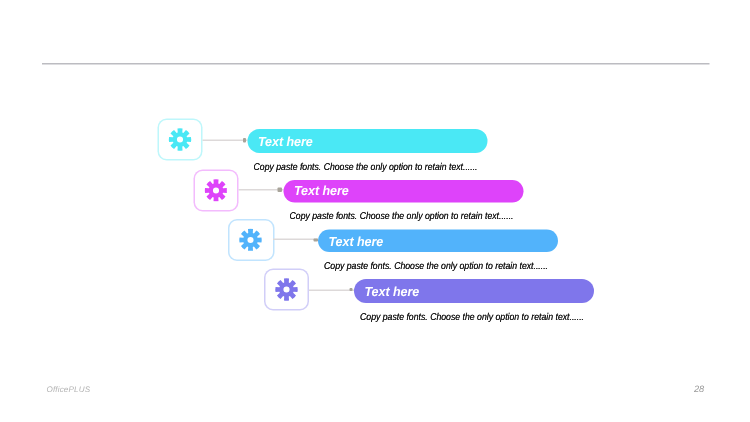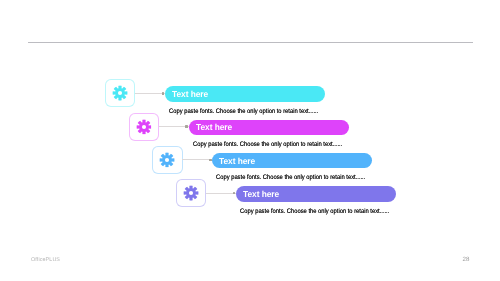--- a/index.html
+++ b/index.html
@@ -19,21 +19,21 @@
         transform:translateY(-50%) scaleX(0.95) translateZ(0);transform-origin:left center;
         color:#fff;font-weight:bold;font-size:8.8px;letter-spacing:-0.05px;white-space:nowrap;}
   .desc{position:absolute;font-size:6.6px;color:#1a1a1a;text-shadow:0 0 0.25px #1a1a1a;white-space:nowrap;
         transform:scaleX(0.88) translateZ(0);transform-origin:left top;}
   .brand{position:absolute;transform:translateZ(0);left:31px;top:256.6px;font-size:5.4px;color:#b4b4b4;letter-spacing:.1px;}
   .pageno{position:absolute;transform:translateZ(0);left:462.6px;top:256.3px;font-size:6.2px;color:#9b9b9b;}
 </style>
 </head>
 <body>
 
-<div class="slide" style="background: rgb(255, 255, 255);">
+<div class="slide" style="background: rgb(255, 255, 255); font-style: italic;">
 
   <div class="divider" style="background: rgb(188, 188, 193);"></div>
 
   <div class="row">
     <div class="iconbox" style="left: 105px; top: 79.4px; border-color: rgba(74, 232, 245, 0.36);">
       <span class="gear"><svg width="15.6" height="15.6" viewBox="0 0 24 24" aria-hidden="true">
             <path fill="#4AE8F5" fill-rule="evenodd" d="M23.21,9.41A11.50,11.50 0 0 1 23.21,14.59L19.23,14.35A7.60,7.60 0 0 1 18.77,15.45L21.75,18.09A11.50,11.50 0 0 1 18.09,21.75L15.45,18.77A7.60,7.60 0 0 1 14.35,19.23L14.59,23.21A11.50,11.50 0 0 1 9.41,23.21L9.65,19.23A7.60,7.60 0 0 1 8.55,18.77L5.91,21.75A11.50,11.50 0 0 1 2.25,18.09L5.23,15.45A7.60,7.60 0 0 1 4.77,14.35L0.79,14.59A11.50,11.50 0 0 1 0.79,9.41L4.77,9.65A7.60,7.60 0 0 1 5.23,8.55L2.25,5.91A11.50,11.50 0 0 1 5.91,2.25L8.55,5.23A7.60,7.60 0 0 1 9.65,4.77L9.41,0.79A11.50,11.50 0 0 1 14.59,0.79L14.35,4.77A7.60,7.60 0 0 1 15.45,5.23L18.09,2.25A11.50,11.50 0 0 1 21.75,5.91L18.77,8.55A7.60,7.60 0 0 1 19.23,9.65ZM12,8.85A3.15,3.15 0 1 0 12,15.15A3.15,3.15 0 1 0 12,8.85Z"></path>
           </svg></span>
     </div>
     <div class="connector" style="left:135px;top:93px;width:30px;"></div>

